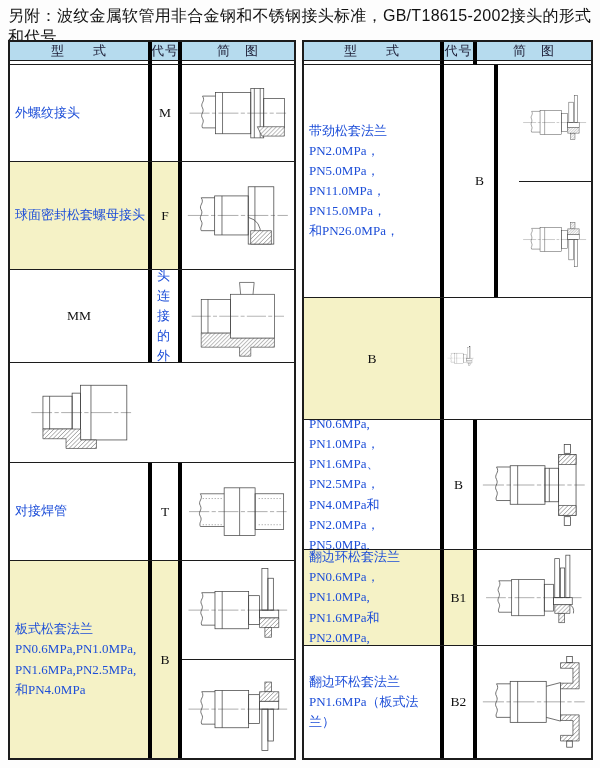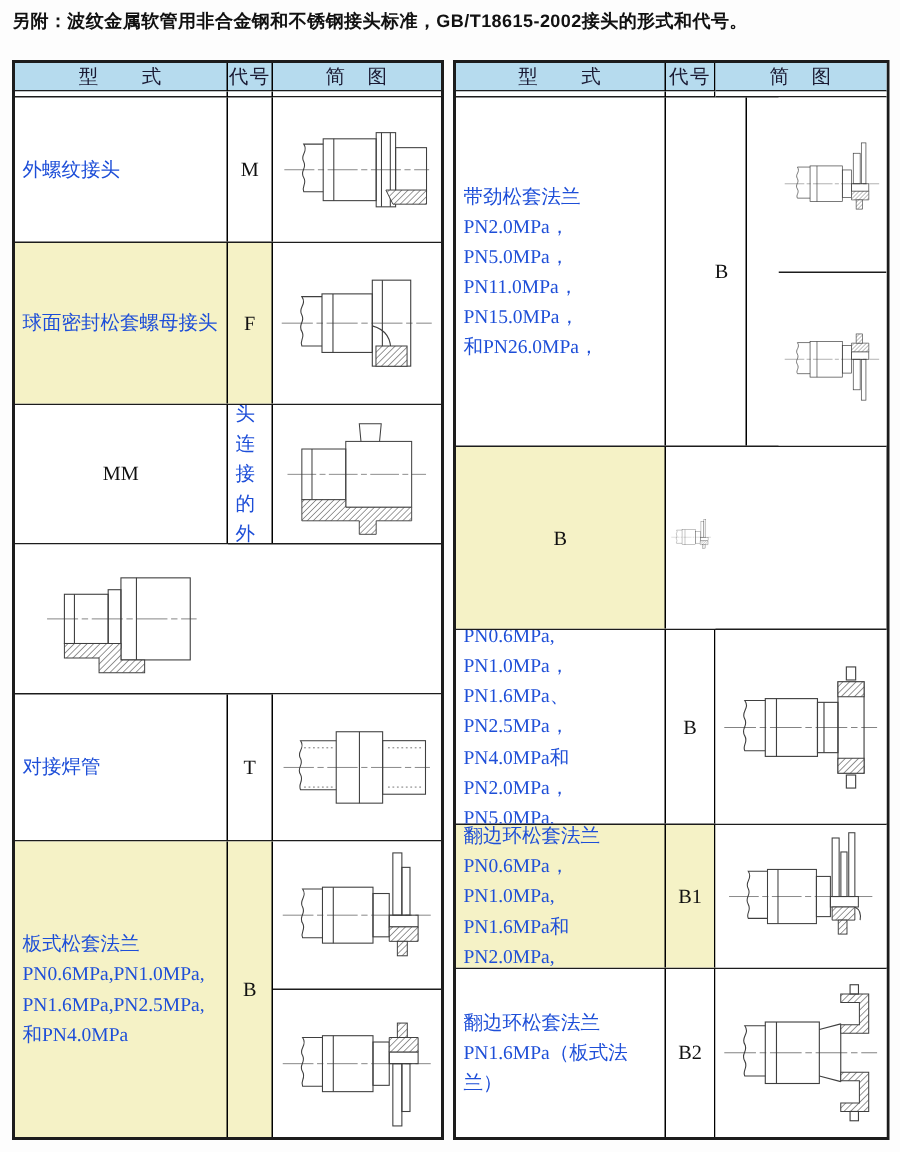--- a/index.html
+++ b/index.html
@@ -7,21 +7,21 @@
   body {
     background:#fdfdfd;
     font-family:"Liberation Serif","DejaVu Serif",serif;
     color:#1e1e1e;
     position:relative;
     overflow:hidden;
   }
   .page-title {
     position:absolute; left:8px; top:6px; width:588px;
     font-family:"Liberation Sans","DejaVu Sans",sans-serif;
-    font-weight:bold; font-size:12px; letter-spacing:0.3px; color:#111;
+    font-weight:normal; font-size:16px; letter-spacing:0.3px; color:#111;
   }
   .tables-wrap {
     position:absolute; left:8px; top:40px; width:585px; height:720px;
     display:flex; gap:6px;
   }
   .htable {
     border:2px solid #1c1c1c; background:#fff;
     display:flex; flex-direction:column; height:720px;
   }
   .htable.left  { width:288px; }
@@ -31,21 +31,21 @@
   .right .t-row { grid-template-columns:140px 33px 1fr; }
   .thead { height:22px; }
   .thead .cell {
     background:#b6dbee; border-bottom:1.5px solid #1c1c1c;
     display:flex; align-items:center; justify-content:center;
     font-size:13px; color:#1a1a33; letter-spacing:1px;
     white-space:pre;
   }
   .rule-row { height:5px; }
   .rule-row .cell { border-bottom:1px solid #1c1c1c; background:#fff; }
-  .cell { border-right:1px solid #000000; overflow:hidden; }
+  .cell { border-right:4px solid #000000; overflow:hidden; }
   .t-row .cell:last-child, .thead .cell:last-child, .rule-row .cell:last-child { border-right:none; }
   .tbody .t-row { border-bottom:1px solid #1c1c1c; }
   .tbody .t-row:last-child { border-bottom:none; }
   .type-cell {
     display:flex; align-items:center;
     padding:3px 3px 3px 5px;
     font-size:13px; line-height:1.55;
     white-space:pre-line; color:#1d4ed8;
   }
   .code-cell {

